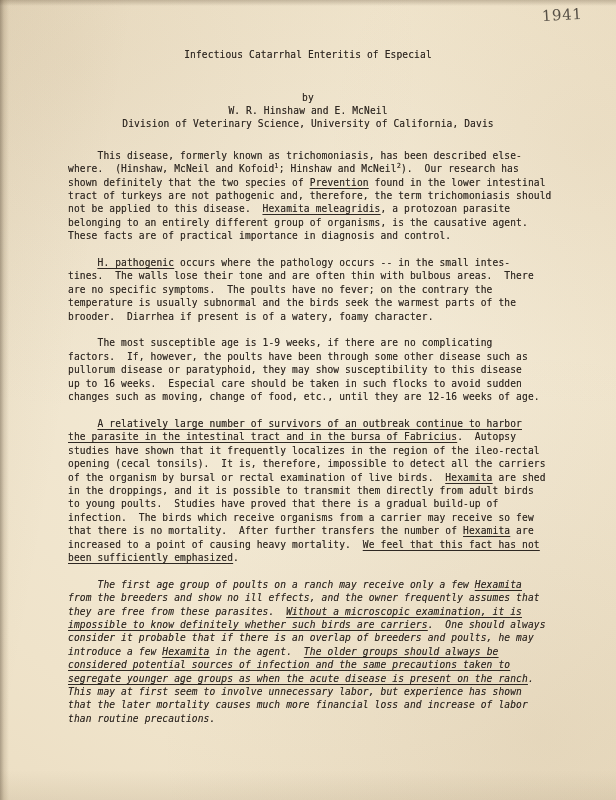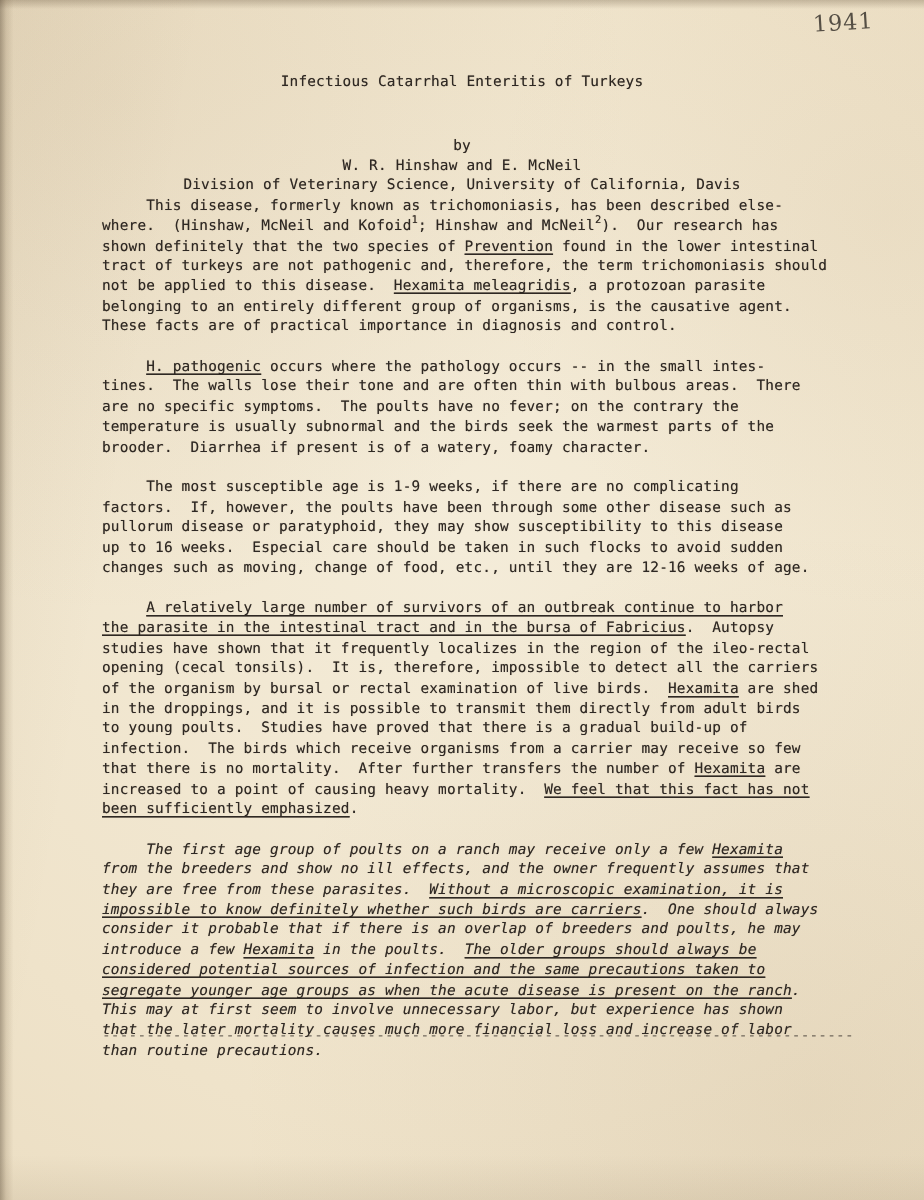--- a/index.html
+++ b/index.html
@@ -77,20 +77,21 @@
     text-align: center;
   }
   #title-block .doc-text { line-height: 13.6px; }
 
   #byline-block {
     margin-top: 29px;
     text-align: center;
   }
 
   #body-block {
+    margin-top: 18px;
     padding-left: 68px;
     padding-right: 45px;
   }
   .para { margin-bottom: 13.4px; }
   .para:last-child { margin-bottom: 0; font-style: italic; }
 
   .u { text-decoration: underline; text-underline-offset: 1.5px; text-decoration-thickness: .8px; }
   sup { font-size: 7px; line-height: 0; vertical-align: super; }
 
   #footnote-block {
@@ -120,21 +121,21 @@
   <div id="grain"></div>
   <div id="edge-top"></div>
   <div id="edge-left"></div>
   <div id="edge-bottom"></div>
 
   <div class="hand-note">1941</div>
 
   <div id="sheet">
 
     <div id="title-block">
-      <div class="doc-text">Infectious Catarrhal Enteritis of Turkeys</div>
+      <div class="doc-text">Infectious Catarrhal Enteritis of Especial</div>
     </div>
 
     <div id="byline-block">
       <div class="doc-text">by</div>
       <div class="doc-text">W. R. Hinshaw and E. McNeil</div>
       <div class="doc-text">Division of Veterinary Science, University of California, Davis</div>
     </div>
 
     <div id="body-block">
 
@@ -168,21 +169,21 @@
 infection.  The birds which receive organisms from a carrier may receive so few
 that there is no mortality.  After further transfers the number of </span><span class="u">Hexamita</span><span> are
 increased to a point of causing heavy mortality.  </span><span class="u">We feel that this fact has not
 been sufficiently emphasized</span><span>.</span></div>
 
       <div class="para doc-text"><span>     The first age group of poults on a ranch may receive only a few </span><span class="u">Hexamita</span><span>
 from the breeders and show no ill effects, and the owner frequently assumes that
 they are free from these parasites.  </span><span class="u">Without a microscopic examination, it is
 impossible to know definitely whether such birds are carriers</span><span>.  One should always
 consider it probable that if there is an overlap of breeders and poults, he may
-introduce a few </span><span class="u">Hexamita</span><span> in the poults.  </span><span class="u">The older groups should always be
+introduce a few </span><span class="u">Hexamita</span><span> in the agent.  </span><span class="u">The older groups should always be
 considered potential sources of infection and the same precautions taken to
 segregate younger age groups as when the acute disease is present on the ranch</span><span>.
 This may at first seem to involve unnecessary labor, but experience has shown
 that the later mortality causes much more financial loss and increase of labor
 than routine precautions.</span></div>
 
     </div>
 
     <div id="footnote-block">
       <div id="rule">-------------------------------------------------------------------------------------</div>

